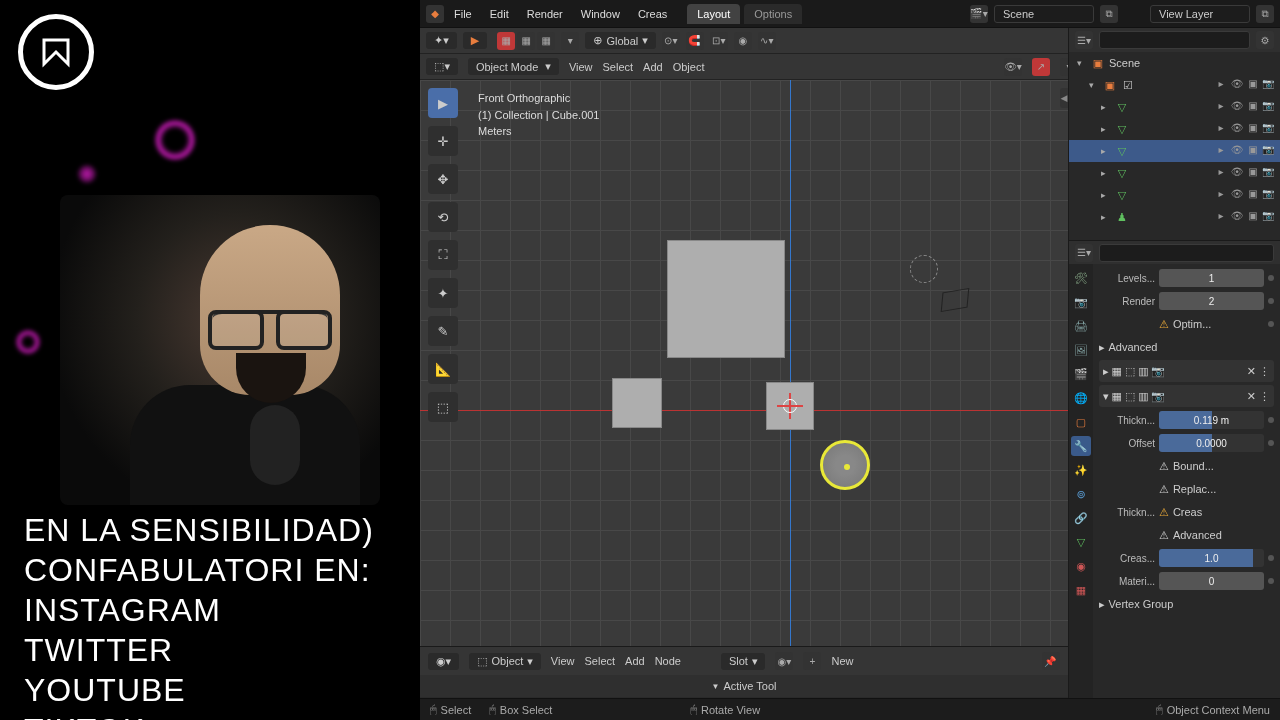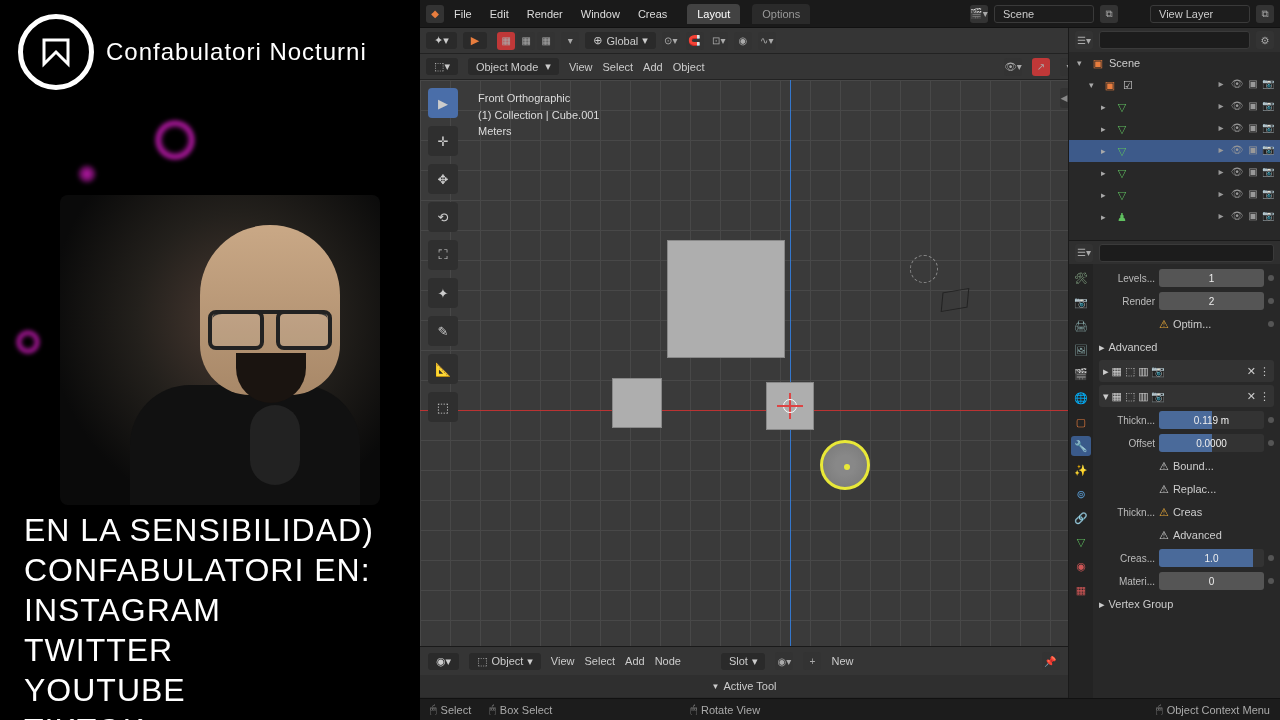--- a/index.html
+++ b/index.html
@@ -17,21 +17,21 @@
 .glasses{position:absolute;top:85px;left:12px;width:116px;height:30px;border-top:4px solid #222;border-radius:10px}
 .glasses:before,.glasses:after{content:"";position:absolute;width:48px;height:32px;border:4px solid #222;border-radius:8px;top:-4px;background:rgba(255,255,255,0.1)}
 .glasses:before{left:-4px}.glasses:after{right:-4px}
 .beard{position:absolute;bottom:-8px;left:36px;width:70px;height:50px;background:#1a1410;border-radius:0 0 35px 35px}
 .shirt{position:absolute;bottom:0;left:70px;width:230px;height:120px;background:#111;border-radius:60px 60px 0 0}
 .mic{position:absolute;bottom:20px;left:190px;width:50px;height:80px;background:#222;border-radius:25px}
 .stream-text{position:absolute;left:24px;top:510px;font-family:Liberation Sans, sans-serif;font-size:32px;line-height:1.25;letter-spacing:1px;white-space:pre}
 .app{position:absolute;left:420px;top:0;width:860px;height:720px;background:#232323;font-size:11px;color:#ccc}
 .topbar{height:28px;background:#1a1a1a;display:flex;align-items:center;padding:0 6px;gap:2px;border-bottom:1px solid #111}
 .topbar .menu-item{padding:4px 8px;color:#ddd;cursor:pointer}
-.ws-tabs{display:flex;margin-left:10px;gap:12px}
+.ws-tabs{display:flex;margin-left:10px;gap:4px}
 .ws-tab{padding:4px 10px;background:#2a2a2a;border-radius:4px 4px 0 0;color:#999}
 .ws-tab.active{background:#424242;color:#fff}
 .scene-field{margin-left:auto;display:flex;align-items:center;gap:6px}
 .scene-box{background:#1c1c1c;border:1px solid #3a3a3a;padding:2px 8px;border-radius:3px;min-width:100px}
 .icon-sq{width:18px;height:18px;background:#333;border-radius:3px;display:flex;align-items:center;justify-content:center;color:#aaa;font-size:10px}
 .header2{height:26px;background:#353535;display:flex;align-items:center;padding:0 6px;gap:6px;border-bottom:1px solid #222}
 .pill{background:#2a2a2a;padding:2px 8px;border-radius:3px;display:flex;align-items:center;gap:4px}
 .header3{height:26px;background:#353535;display:flex;align-items:center;padding:0 6px;gap:10px;border-bottom:1px solid #222}
 .options-btn{margin-left:auto;padding:2px 8px}
 .main{position:absolute;left:0;top:80px;width:648px;height:566px}
@@ -94,21 +94,20 @@
 </head>
 <body>
 
 <div class="stream-side">
   <div class="logo-row">
     <div class="logo-circle">
         <svg width="40" height="40" viewBox="0 0 40 40">
           <path d="M8 8 L32 8 L32 32 L20 20 L8 32 Z" fill="none" stroke="#fff" stroke-width="3"></path>
         </svg>
       </div>
-    <div class="stream-title">Confabulatori Nocturni</div>
   </div>
   <div class="purple-glow pg1"></div>
   <div class="purple-glow pg2"></div>
   <div class="purple-glow pg3"></div>
   <div class="webcam">
     <div class="shirt"></div>
     <div class="head">
         <div class="glasses"></div>
         <div class="beard"></div>
       </div>

